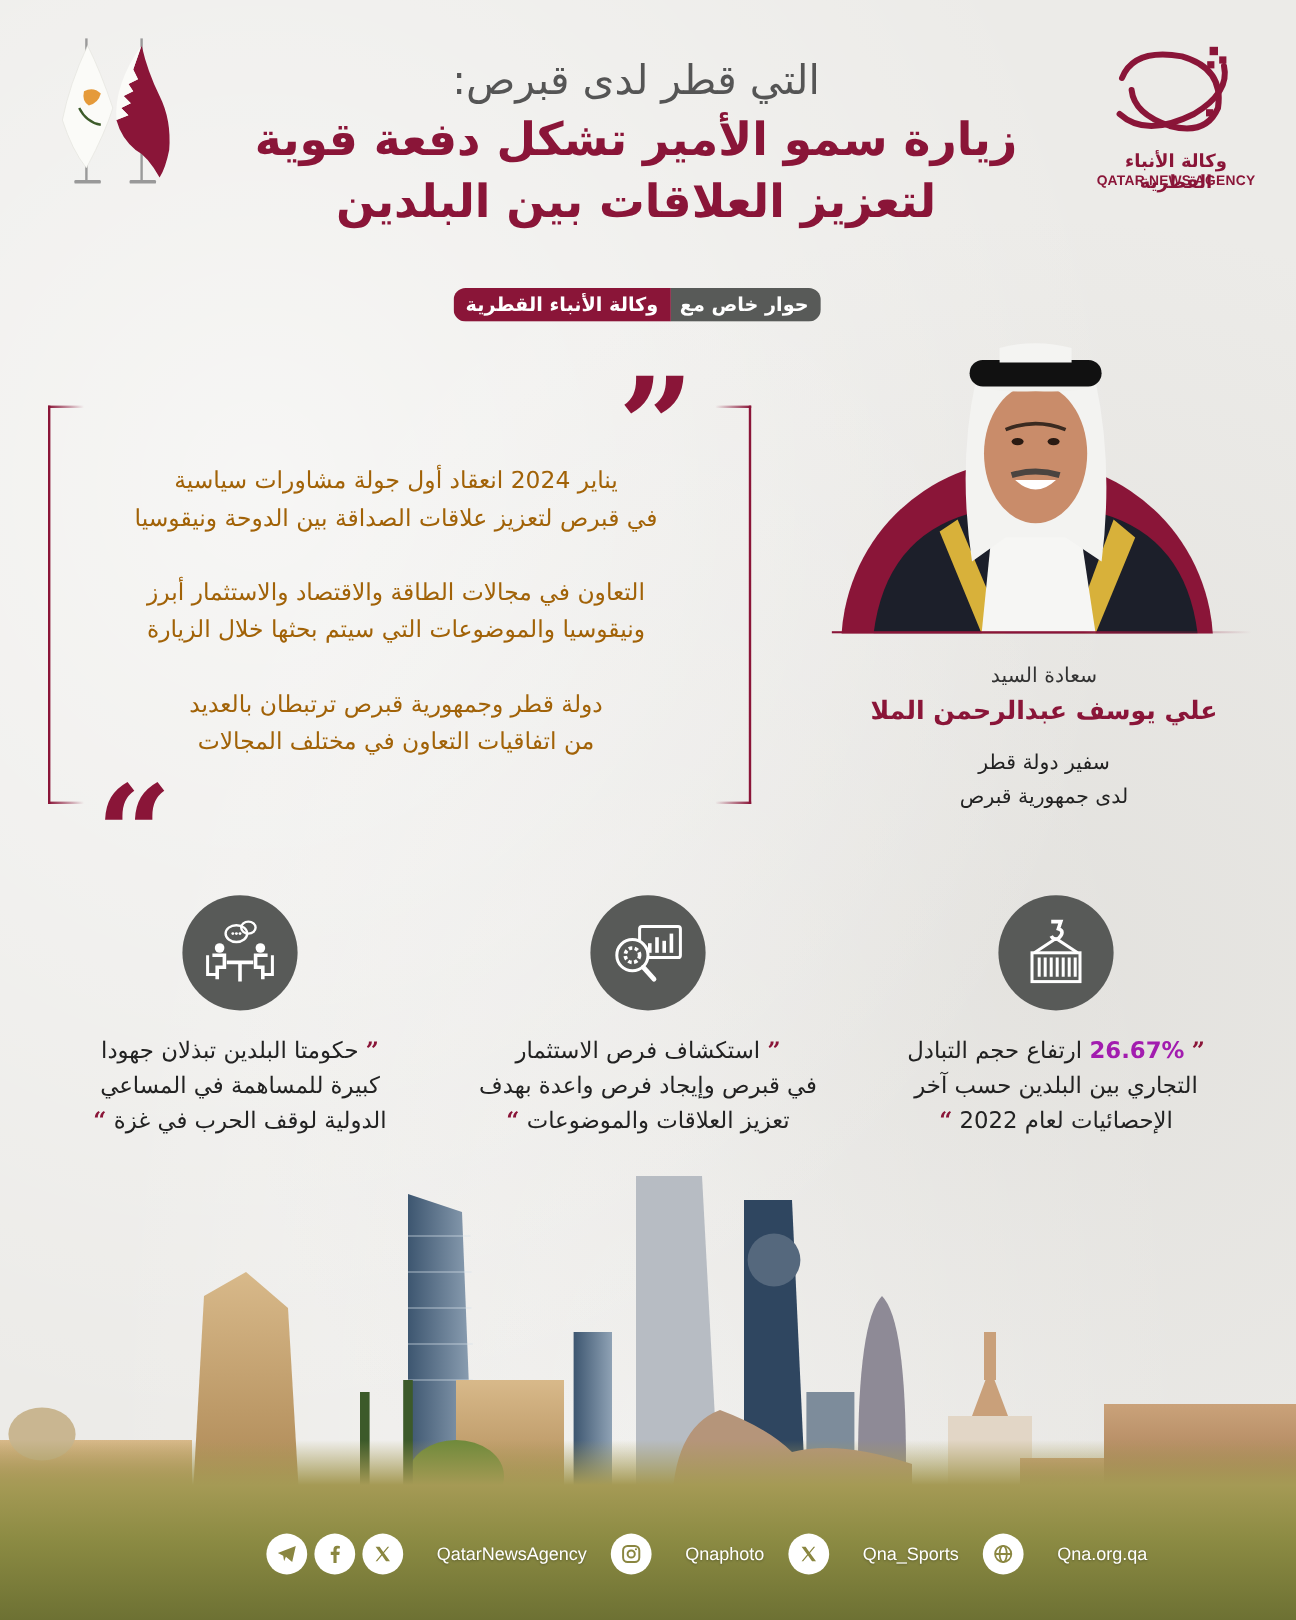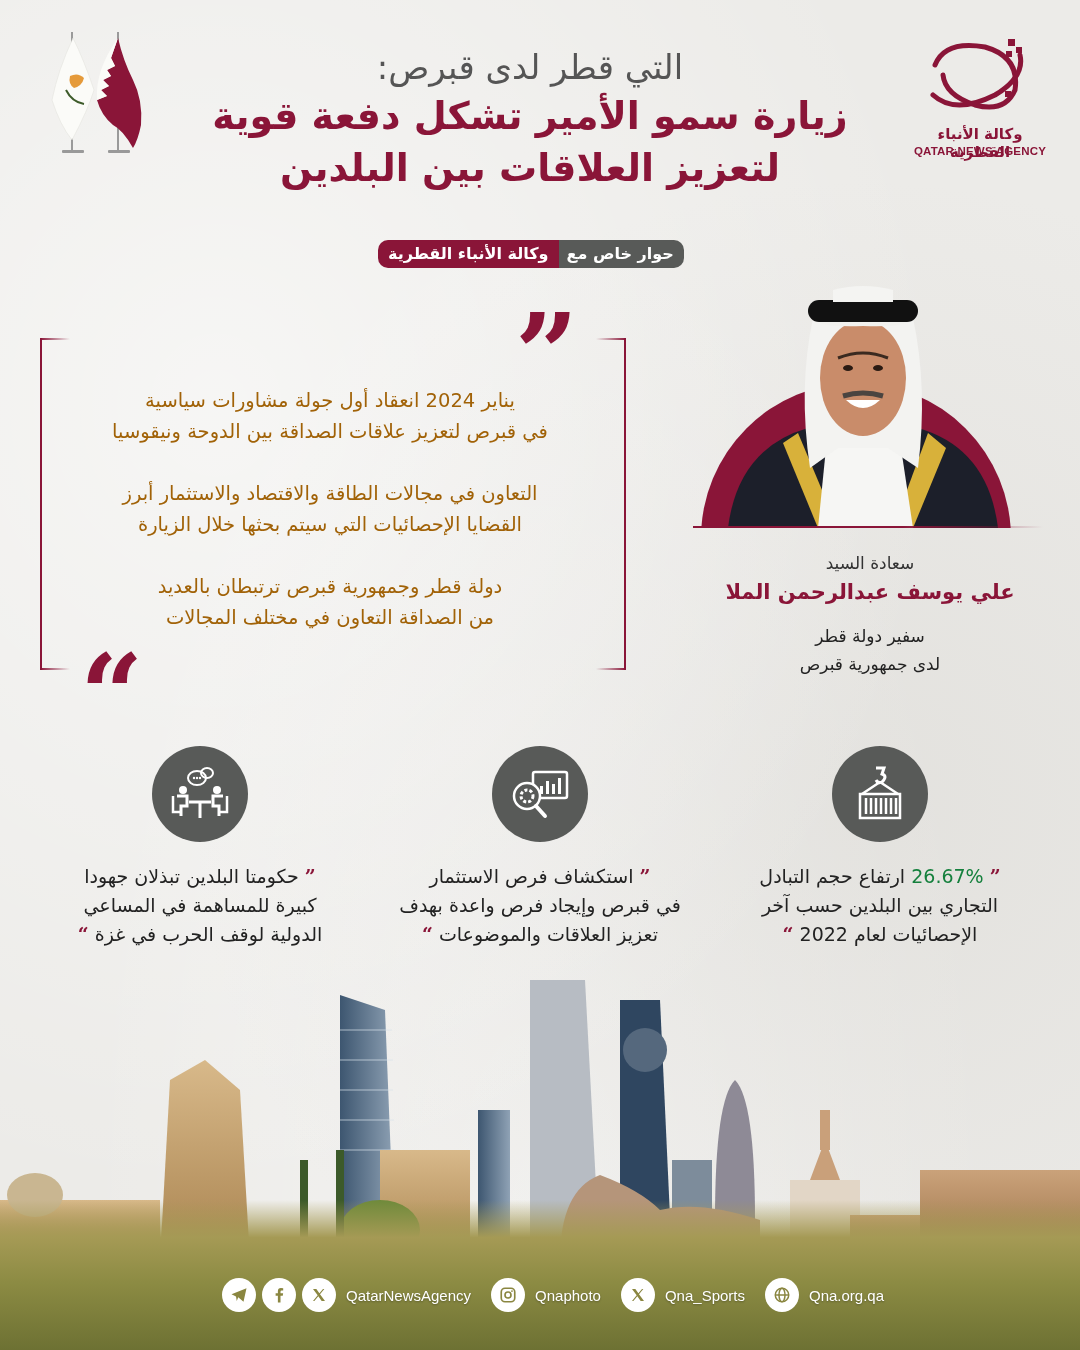--- a/index.html
+++ b/index.html
@@ -56,31 +56,31 @@
 
   .person { left: 690px; top: 550px; width: 360px; direction: rtl; text-align: center; }
   .person .hon { font-size: 17px; color: #333; line-height: 26px; }
   .person .name { font-size: 21px; font-weight: bold; color: #8a1538; line-height: 32px; }
   .person .role { font-size: 17px; color: #222; line-height: 28px; margin-top: 14px; }
 
   
   .icon-circle { width: 96px; height: 96px; border-radius: 50%; background: #585a58; display: flex; align-items: center; justify-content: center; }
   .stat-text { direction: rtl; text-align: center; font-size: 19px; line-height: 29px; color: #222; }
   .stat-text .mq { color: #8a1538; font-weight: bold; font-family: "DejaVu Serif", serif; }
-  .stat-text .pct { color: #15803d; font-weight: normal; }
+  .stat-text .pct { color: #a21caf; font-weight: bold; }
 
   
   .skyline { left: 0; top: 960px; width: 1080px; height: 300px; }
   .grass { left: 0; top: 1200px; width: 1080px; height: 150px;
     background: linear-gradient(180deg, rgba(170,150,90,0) 0%, #a59a55 25%, #8c8b43 55%, #6d7133 100%); }
 
   
   .social { left: 222px; top: 1277px; height: 36px; display: flex; align-items: center; gap: 6px; }
   .s-ic { width: 34px; height: 34px; border-radius: 50%; background: #fff; display: flex; align-items: center; justify-content: center; }
-  .s-txt { font-family: "Liberation Sans", sans-serif; font-size: 15px; color: #fff; margin: 0 14px 0 4px; text-shadow: 0 1px 2px rgba(0,0,0,0.3); }
+  .s-txt { font-family: "Liberation Sans", sans-serif; font-size: 15px; color: #fff; margin: 0 14px 0 22px; text-shadow: 0 1px 2px rgba(0,0,0,0.3); }
 </style>
 </head>
 <body>
 
 <div class="abs flags">
   <svg width="100" height="130" viewBox="0 0 100 130">
     <rect x="23" y="2" width="2" height="118" fill="#9a9a9a"></rect>
     <rect x="14" y="120" width="22" height="3" rx="1" fill="#999"></rect>
     <path d="M25 8 Q10 40 4 70 Q12 95 24 110 Q40 80 46 60 Q36 30 25 8 Z" fill="#fbfbf8" stroke="#e0e0da" stroke-width="0.5"></path>
     <path d="M22 46 Q30 42 36 48 Q34 56 26 58 Q20 54 22 46 Z" fill="#e59a3a"></path>
@@ -129,25 +129,25 @@
 <div class="abs bigq q-top">”</div>
 <div class="abs bigq q-bot">“</div>
 
 <div class="abs quotes">
   <p>
     <span>يناير 2024 انعقاد أول جولة مشاورات سياسية</span><br>
     <span>في قبرص لتعزيز علاقات الصداقة بين الدوحة ونيقوسيا</span>
   </p>
   <p>
     <span>التعاون في مجالات الطاقة والاقتصاد والاستثمار أبرز</span><br>
-    <span>القضايا الإحصائيات التي سيتم بحثها خلال الزيارة</span>
+    <span>ونيقوسيا والموضوعات التي سيتم بحثها خلال الزيارة</span>
   </p>
   <p>
     <span>دولة قطر وجمهورية قبرص ترتبطان بالعديد</span><br>
-    <span>من الصداقة التعاون في مختلف المجالات</span>
+    <span>من اتفاقيات التعاون في مختلف المجالات</span>
   </p>
 </div>
 
 <div class="abs portrait">
   <div class="arc"></div>
   <svg class="abs" style="left:25px;top:0" width="290" height="250" viewBox="0 0 290 250">
 
     <path d="M10 250 Q20 170 90 150 L200 150 Q270 170 280 250 Z" fill="#1c1f2a"></path>
     <path d="M80 155 L120 250 L100 250 L65 165 Z" fill="#d8b13a"></path>
     <path d="M210 155 L175 250 L195 250 L228 170 Z" fill="#d8b13a"></path>

